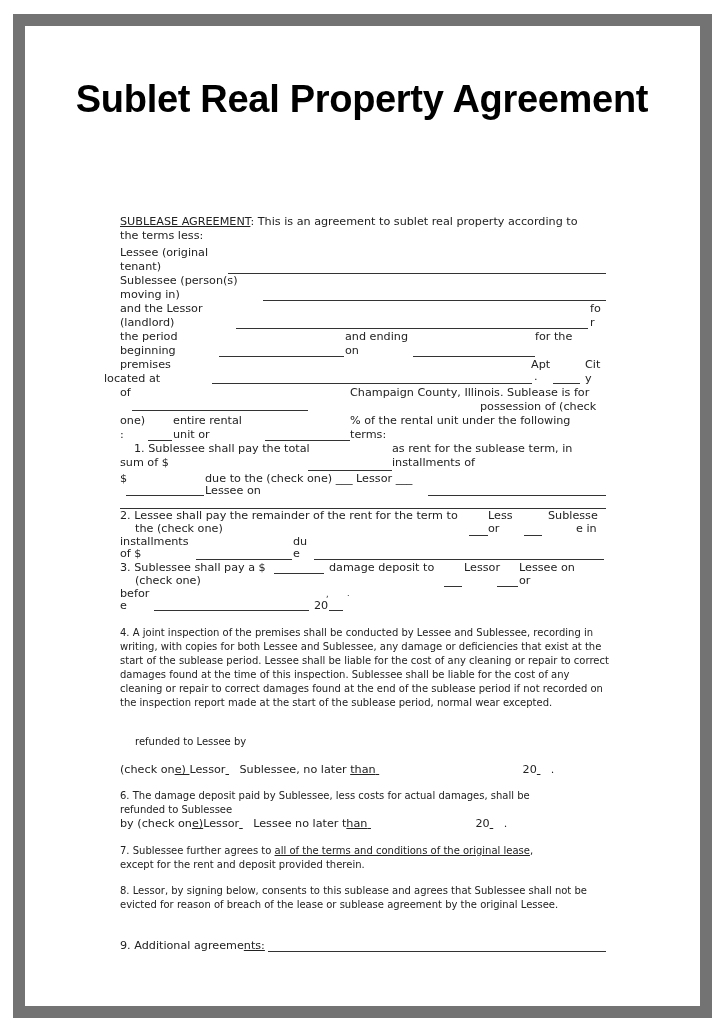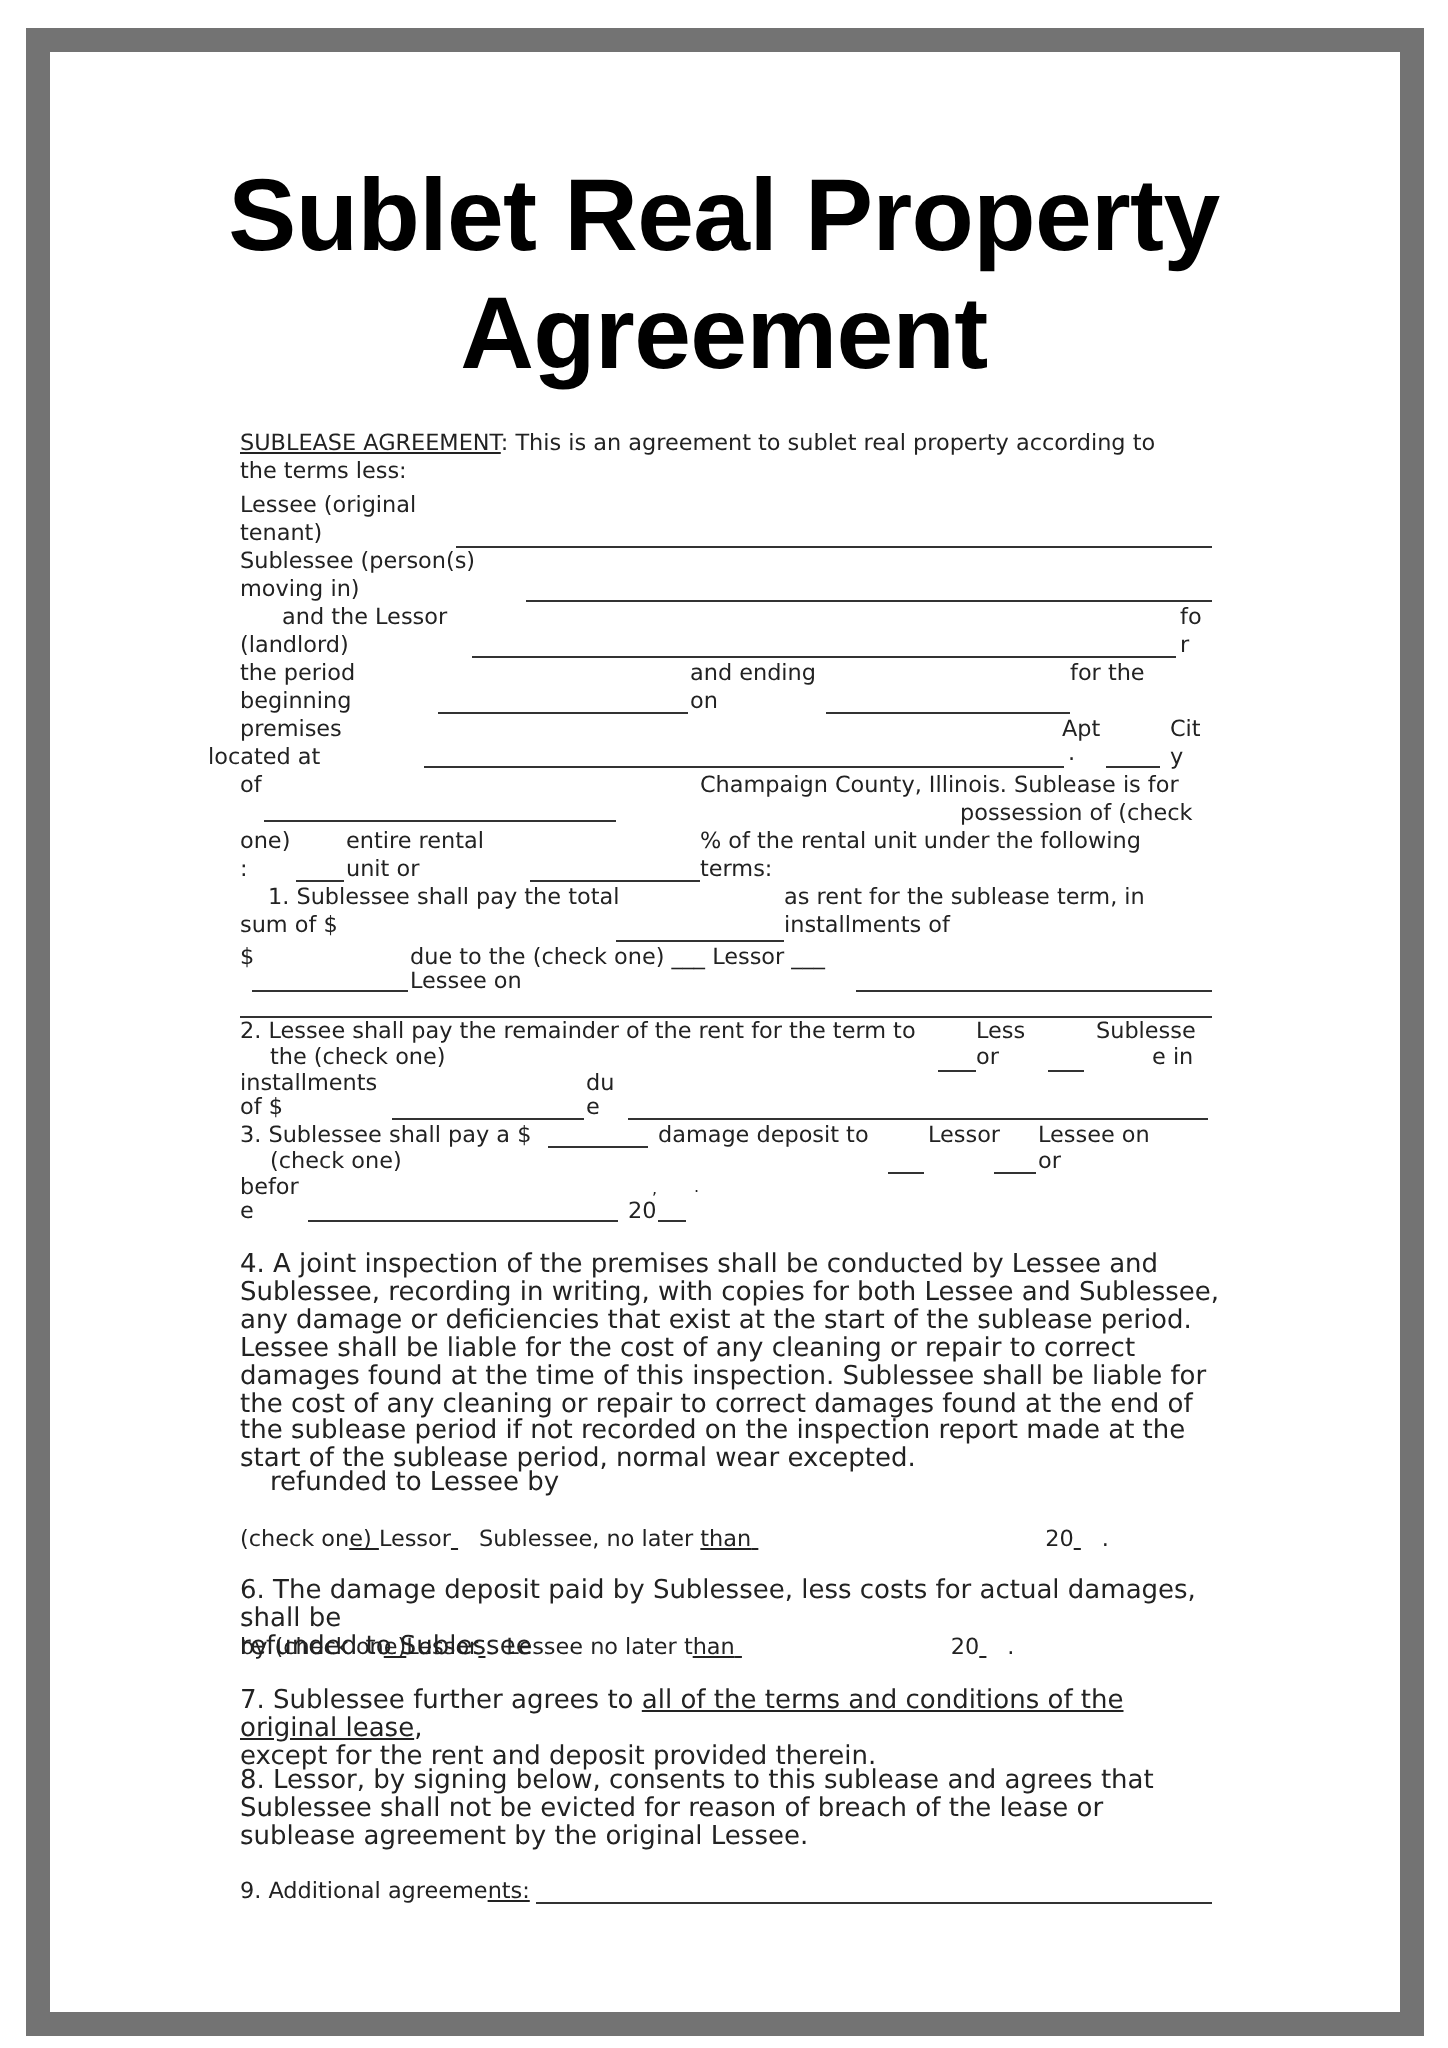--- a/index.html
+++ b/index.html
@@ -9,30 +9,30 @@
     font-family: "DejaVu Sans", sans-serif;
     color: #222222;
   }
   .frame {
     position: absolute; left: 13px; top: 14px; width: 675px; height: 980px;
     border: 12px solid #737373; background: #ffffff;
   }
   .title {
     position: absolute; left: 0; width: 724px; top: 78px; text-align: center;
     font-family: "Liberation Sans", sans-serif; font-weight: bold;
-    font-size: 51px; letter-spacing: -0.3px; color: #000;
+    font-size: 38px; letter-spacing: -0.3px; color: #000;
   }
   .t {
     position: absolute; font-size: 11.2px; line-height: 14px; white-space: nowrap;
     color: #222;
   }
   .ln { position: absolute; height: 0; border-top: 1px solid #333; }
   .u { text-decoration: underline; }
   .para {
-    position: absolute; left: 120px; width: 490px; font-size: 13px; line-height: 13.9px;
+    position: absolute; left: 120px; width: 490px; font-size: 10px; line-height: 13.9px;
     color: #222;
   }
   .para .ind { padding-left: 15px; display: block; }
 </style>
 </head>
 <body>
 
 <div class="frame"></div>
 
 <div class="title">Sublet Real Property Agreement</div>
@@ -41,21 +41,21 @@
 <div class="t" style="left:120px;top:229px;">the terms less:</div>
 
 <div class="t" style="left:120px;top:246px;">Lessee (original</div>
 <div class="t" style="left:120px;top:260px;">tenant)</div>
 <div class="ln" style="left:228px;top:273px;width:378px;"></div>
 
 <div class="t" style="left:120px;top:274px;">Sublessee (person(s)</div>
 <div class="t" style="left:120px;top:288px;">moving in)</div>
 <div class="ln" style="left:263px;top:300px;width:343px;"></div>
 
-<div class="t" style="left:120px;top:302px;margin-left:21px;">and the Lessor</div>
+<div class="t" style="left:120px;top:302px;">and the Lessor</div>
 <div class="t" style="left:120px;top:316px;">(landlord)</div>
 <div class="t" style="left:590px;top:302px;">fo</div>
 <div class="t" style="left:590px;top:316px;">r</div>
 <div class="ln" style="left:236px;top:328px;width:352px;"></div>
 
 <div class="t" style="left:120px;top:330px;">the period</div>
 <div class="t" style="left:120px;top:344px;">beginning</div>
 <div class="ln" style="left:219px;top:356px;width:125px;"></div>
 <div class="t" style="left:345px;top:330px;">and ending</div>
 <div class="t" style="left:345px;top:344px;">on</div>

